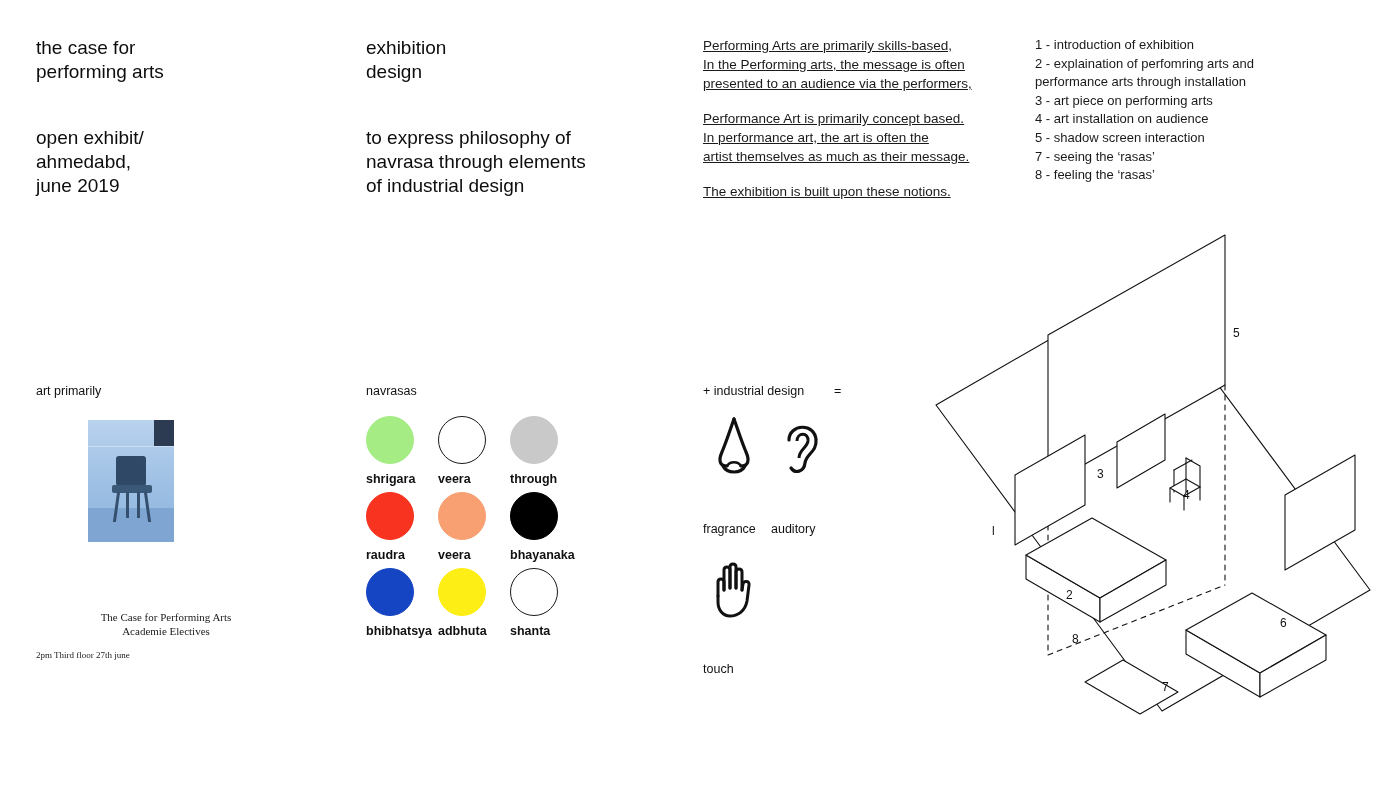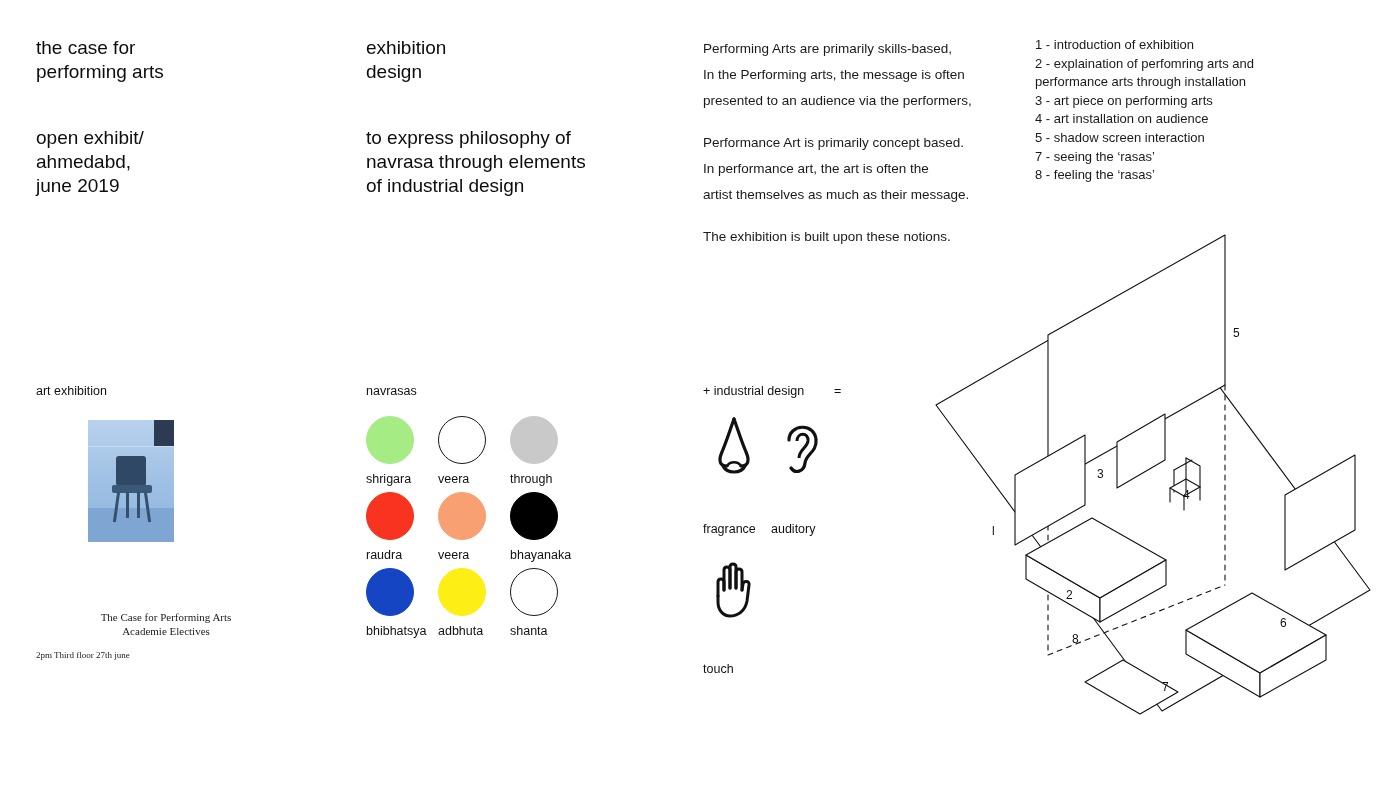--- a/index.html
+++ b/index.html
@@ -25,23 +25,24 @@
     color: #0d0d0d;
     white-space: pre-line;
   }
   .col1 { left: 36px; top: 36px; width: 300px; }
   .col1 .block2 { margin-top: 42px; }
   .col2 { left: 366px; top: 36px; width: 320px; }
   .col2 .block2 { margin-top: 42px; }
 
   .body-text {
     font-size: 13.5px;
-    line-height: 26px;
+    line-height: 19px;
     color: #1a1a1a;
     white-space: pre-line;
+    text-decoration: underline;
   }
   .col3 { left: 703px; top: 36px; width: 300px; }
   .col3 .para { margin-bottom: 16px; }
   .col3 .para:last-child { margin-bottom: 0; }
 
   .col4 { left: 1035px; top: 36px; width: 300px; }
   .list-item {
     font-size: 13px;
     line-height: 18.6px;
     color: #1a1a1a;
@@ -118,21 +119,21 @@
   }
 
   
   .navr { left: 366px; top: 384px; width: 300px; }
   .sw-grid {
     position: absolute; left: 0; top: 32px;
     display: grid;
     grid-template-columns: 72px 72px 72px;
     grid-auto-rows: 76px;
   }
-  .sw-cell { position: relative; }
+  .sw-cell { position: relative; font-weight: bold; }
   .sw-dot {
     width: 48px; height: 48px; border-radius: 50%;
     box-sizing: border-box;
   }
   .sw-name {
     position: absolute; left: 0; top: 56px;
     font-size: 12.5px; color: #111; white-space: nowrap;
   }
 
   
@@ -196,21 +197,21 @@
   <div class="list-item">2 - explaination of perfomring arts and
       performance arts through installation</div>
   <div class="list-item">3 - art piece on performing arts</div>
   <div class="list-item">4 - art installation on audience</div>
   <div class="list-item">5 - shadow screen interaction</div>
   <div class="list-item">7 - seeing the ‘rasas’</div>
   <div class="list-item">8 - feeling the ‘rasas’</div>
 </div>
 
 <div class="abs poster-wrap">
-  <div class="sec-label">art exhibition</div>
+  <div class="sec-label">art primarily</div>
   <div class="poster">
     <div class="sky"></div>
     <div class="darkblock"></div>
     <div class="wallline"></div>
     <div class="floor"></div>
     <div class="chair">
       <div class="back"></div>
       <div class="seat"></div>
       <div class="leg l1"></div>
       <div class="leg l2"></div>

